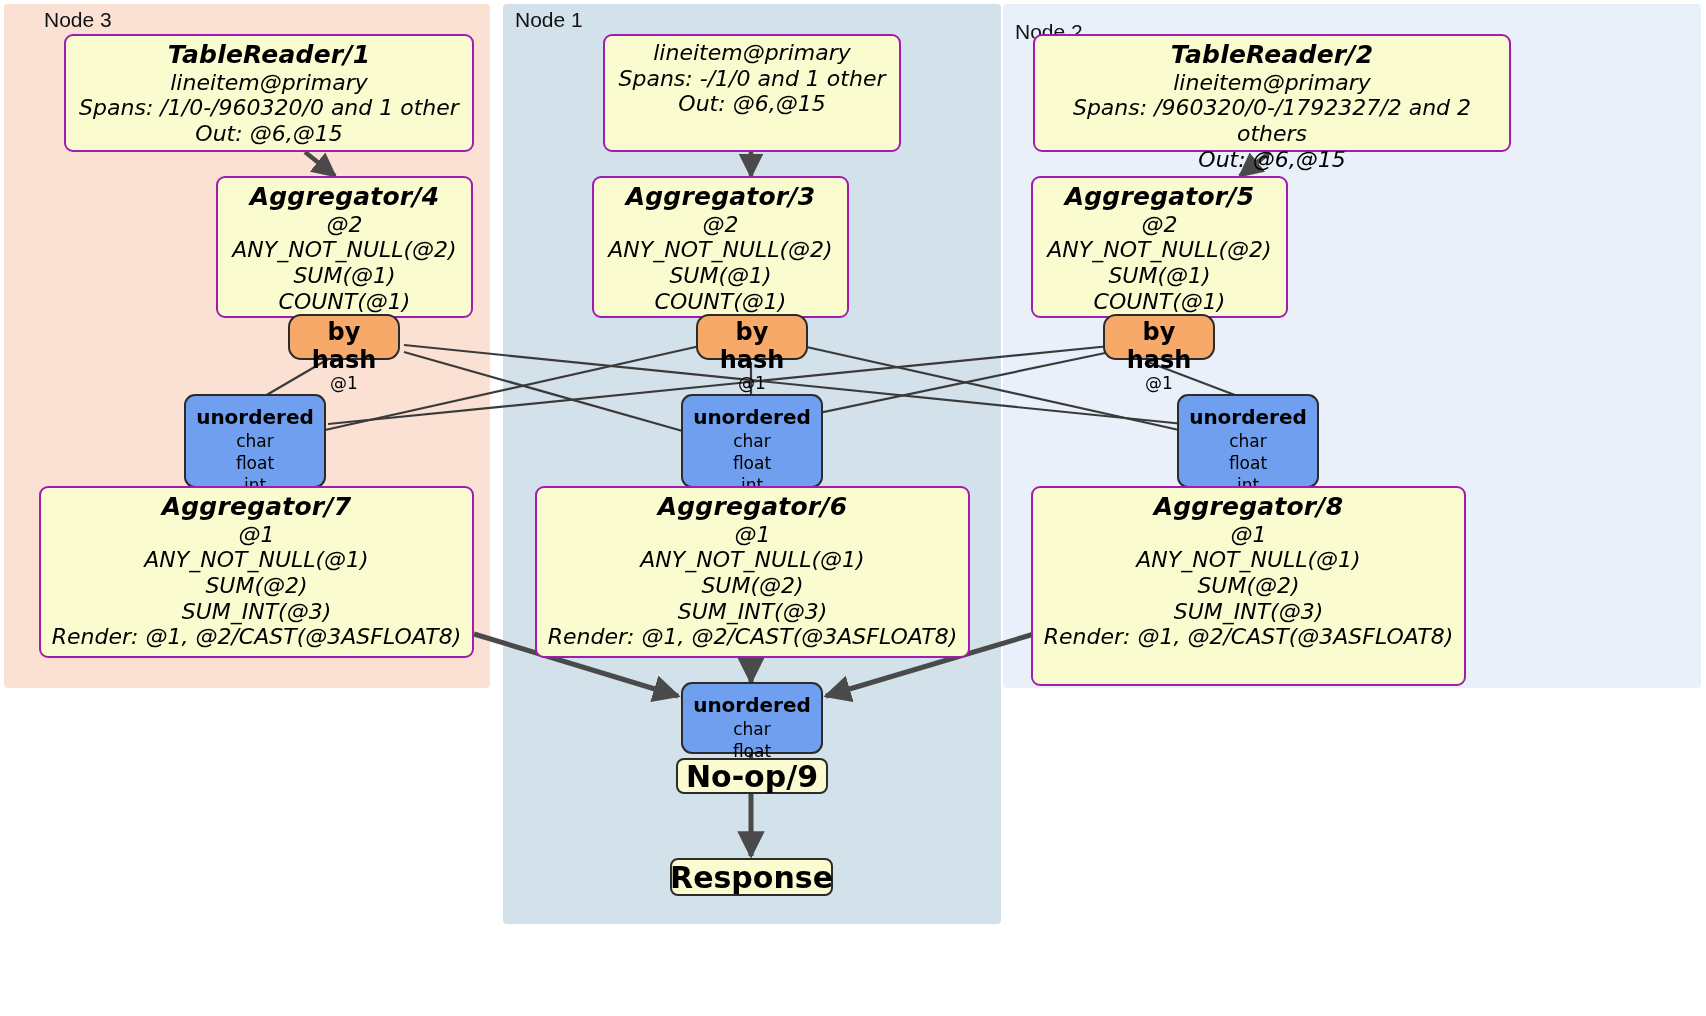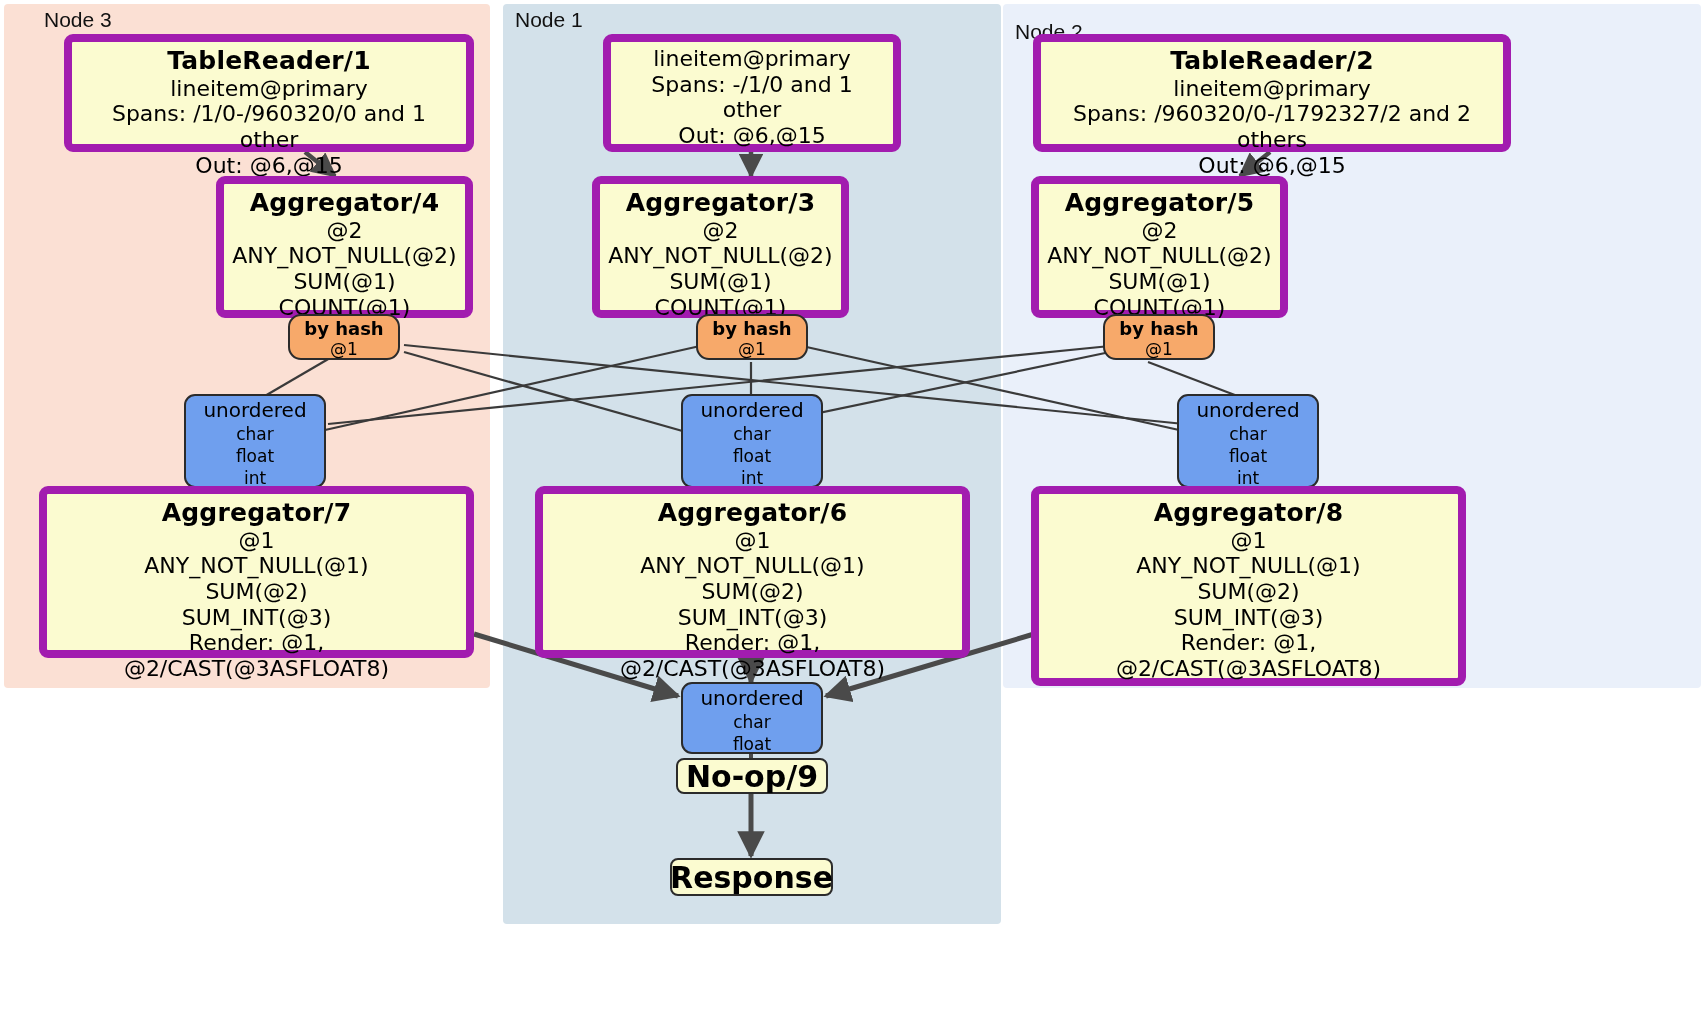--- a/index.html
+++ b/index.html
@@ -12,36 +12,36 @@
   .panel{position:absolute;border-radius:4px;}
   .panel-label{position:absolute;font-size:21px;color:#111;
                font-family:"Liberation Sans","DejaVu Sans",sans-serif;}
 
   
   #edges{position:absolute;left:0;top:0;width:1706px;height:1016px;
          pointer-events:none;}
 
   
   .box{position:absolute;box-sizing:border-box;text-align:center;
-       border:8px solid #a21caf;border-radius:9px;
-       background:#fbfbd0;color:#000;padding:4px 8px;}
+       border:2px solid #a21caf;border-radius:9px;
+       background:#fbfbd0;color:#000;padding:4px 8px;font-style:italic;}
   .box .ttl{font-weight:bold;font-size:25px;line-height:1.18;
             letter-spacing:.2px;}
   .box .ln{font-size:22px;line-height:1.17;}
 
   .router{position:absolute;box-sizing:border-box;text-align:center;
           border:2px solid #2b2b2b;border-radius:13px;
           background:#f7a96a;color:#000;padding:3px 6px;}
-  .router .rttl{font-weight:bold;font-size:18px;line-height:1.15;}
+  .router .rttl{font-weight:bold;font-size:24px;line-height:1.15;}
   .router .rln{font-size:17px;line-height:1.15;}
 
   .sync{position:absolute;box-sizing:border-box;text-align:center;
         border:2px solid #2b2b2b;border-radius:11px;
         background:#6f9fee;color:#000;padding:3px 6px;}
-  .sync .sttl{font-weight:normal;font-size:20px;line-height:1.18;}
+  .sync .sttl{font-weight:bold;font-size:20px;line-height:1.18;margin-top:7px;}
   .sync .sln{font-size:17px;line-height:1.3;}
 
   .pill{position:absolute;box-sizing:border-box;text-align:center;
         border:2px solid #2b2b2b;border-radius:8px;
         background:#fbfbd0;color:#000;
         font-weight:bold;font-size:30px;
         display:flex;align-items:center;justify-content:center;}
 </style>
 </head>
 <body>

